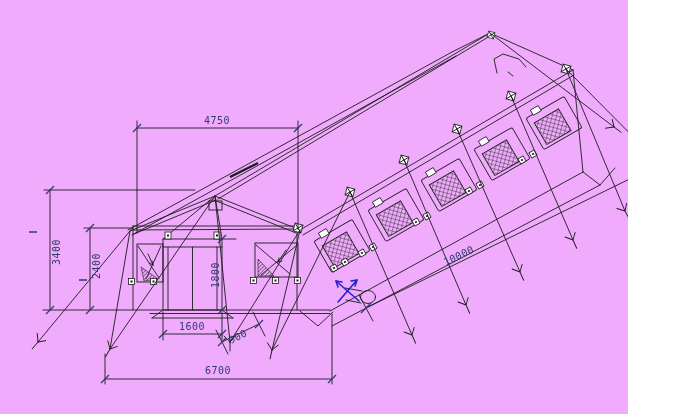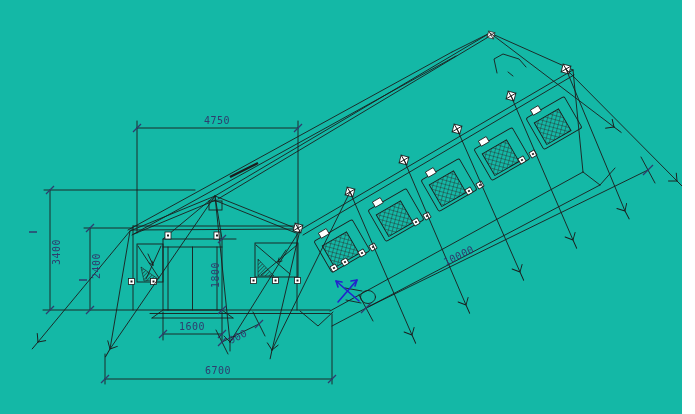--- a/index.html
+++ b/index.html
@@ -1,16 +1,16 @@
 <!DOCTYPE html>
 <html><head>
 <meta charset="utf-8">
 <style>
   html,body{margin:0;padding:0;background:#ffffff;}
-  .canvas{position:relative;width:682px;height:414px;background:#14b8a6;overflow:hidden;
+  .canvas{position:relative;width:628px;height:414px;background:#f0abfc;overflow:hidden;
           font-family:"DejaVu Sans Mono","Liberation Mono",monospace;text-align:center;}
   svg{position:absolute;left:0;top:0;}
   .ln{stroke:#1c1c1c;stroke-width:0.9;fill:none;stroke-linecap:round;}
   .thick{stroke:#1c1c1c;stroke-width:2.4;fill:none;}
   .tick{stroke:#2f3c6e;stroke-width:1.3;fill:none;}
   .dim{font-size:10px;fill:#2f3c6e;letter-spacing:0.5px;}
   .mesh-out{stroke:#1c1c1c;stroke-width:0.9;}
   .plate{stroke:#1c1c1c;stroke-width:0.8;fill:#ffffff;}
   .tab{stroke:#1c1c1c;stroke-width:0.8;fill:#ffffff;}
   .dot{fill:#1c1c1c;}

